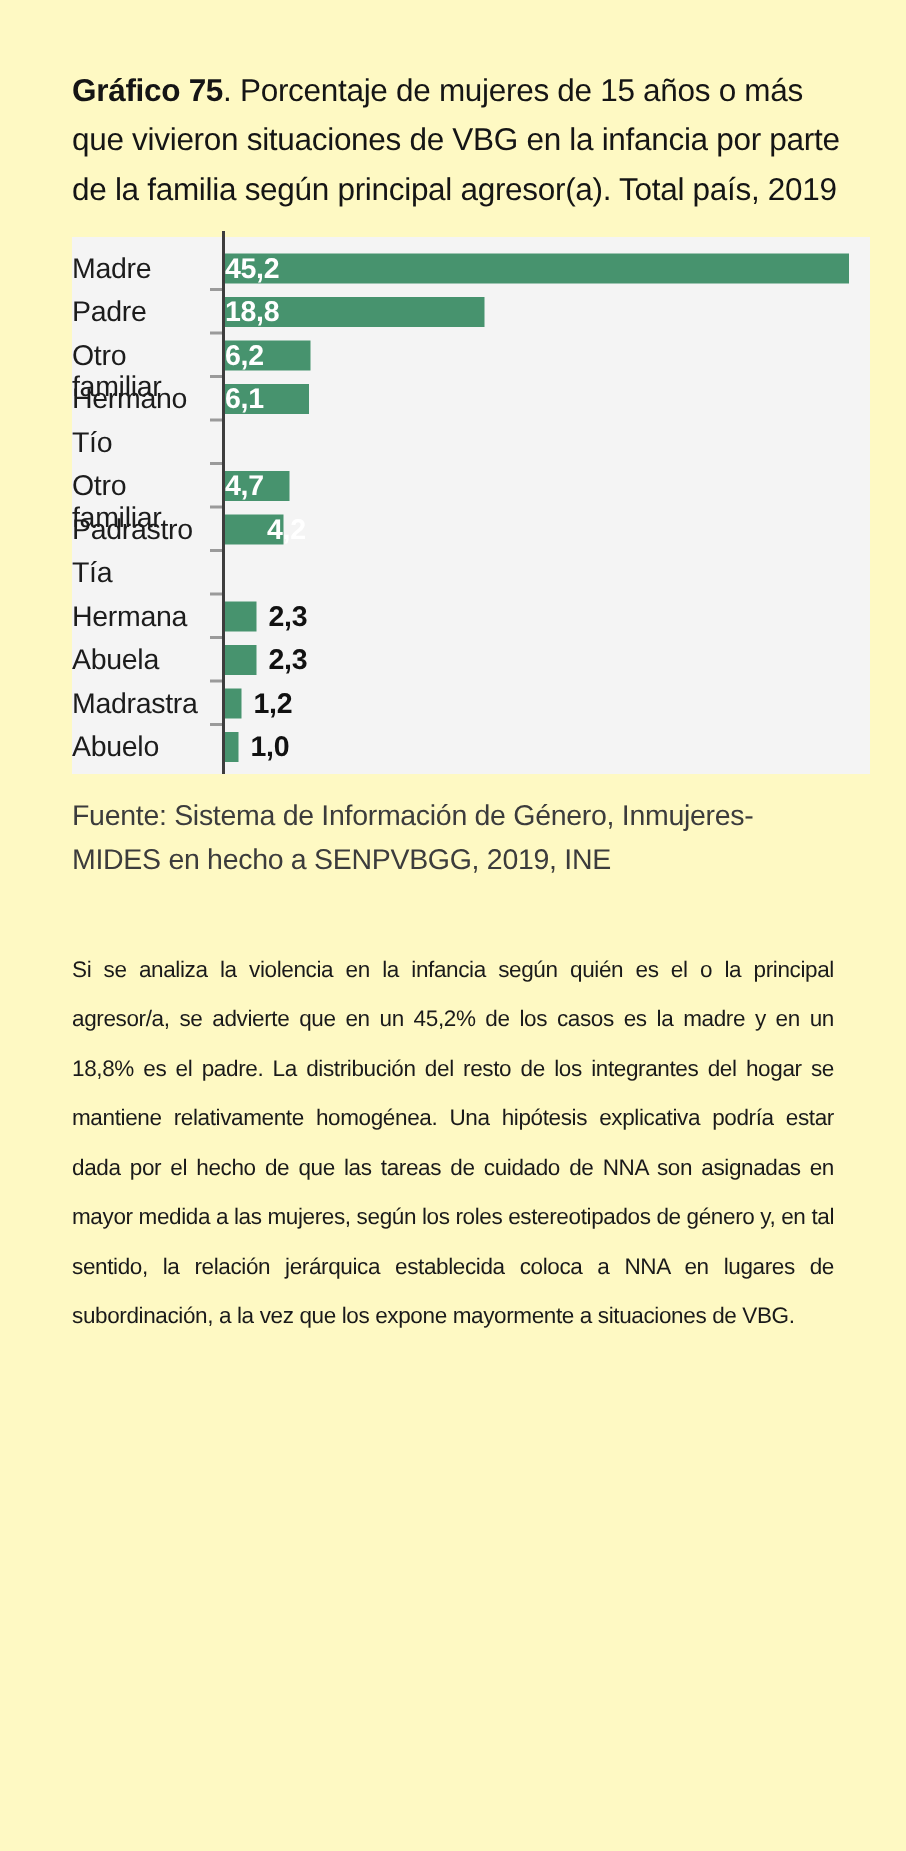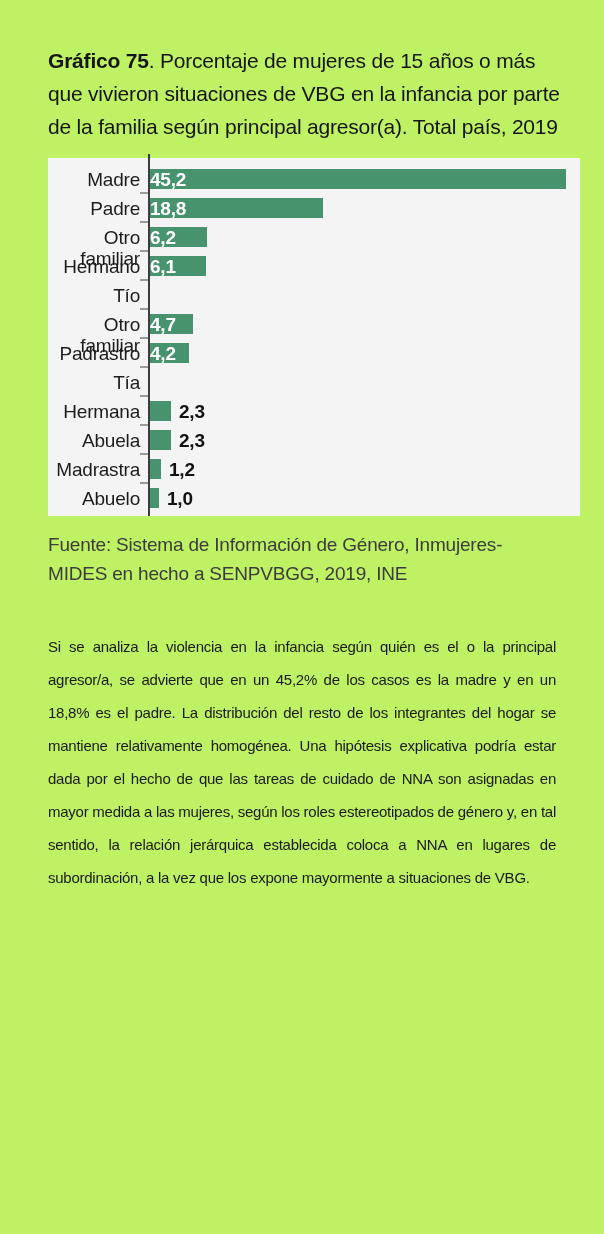--- a/index.html
+++ b/index.html
@@ -1,19 +1,19 @@
 <!DOCTYPE html>
 <html lang="es"><head>
 <meta charset="utf-8">
 <style>
   html,body{margin:0;padding:0;background:#fff;}
   .page{
     position:relative;
     width:604px;height:1234px;
-    background:#bef264;
+    background:#fef9c3;
     font-family:"Liberation Sans","DejaVu Sans",sans-serif;
     color:#1b1b1b;
     overflow:hidden;
   }
   
   .fig-title{
     margin:44px 48px 0 48px;
     width:512px;
     font-size:21px;line-height:33px;
     letter-spacing:-0.2px;
@@ -36,21 +36,21 @@
   .axis-tick{
     position:absolute;
     width:8px;height:2px;
     left:92px;
     background:#9a9a9a;
   }
   .chart-row{position:absolute;left:0;width:100%;height:20px;}
   .cat-label{
     position:absolute;left:0;top:0;
     width:92px;height:20px;
-    text-align:right;
+    text-align:left;
     font-size:19px;line-height:21px;
     letter-spacing:-0.2px;
     color:#1c1c1c;
   }
   .bar-track{position:absolute;left:102px;top:0;right:0;height:20px;}
   .bar{
     position:absolute;left:0;top:0;height:20px;
     background:#47936e;
   }
   .value-label{
@@ -128,21 +128,21 @@
           <div class="cat-label">Otro familiar</div>
           <div class="bar-track">
             <div class="bar" style="width: 43px; background: rgb(71, 147, 110);"></div>
             <div class="value-label value-in" style="left: 0px; width: 37px;">4,7</div>
           </div>
         </div>
         <div class="chart-row" style="top: 185px;">
           <div class="cat-label">Padrastro</div>
           <div class="bar-track">
             <div class="bar" style="width: 39px; background: rgb(71, 147, 110);"></div>
-            <div class="value-label value-in" style="left: 0px; width: 33px;">4,2</div>
+            <div class="value-label value-in" style="left: 0px; width: 33px; padding-left: 28px;">4,2</div>
           </div>
         </div>
         <div class="chart-row" style="top: 214px;">
           <div class="cat-label">Tía</div>
         </div>
         <div class="chart-row" style="top: 243px;">
           <div class="cat-label">Hermana</div>
           <div class="bar-track">
             <div class="bar" style="width: 21px; background: rgb(71, 147, 110);"></div>
             <div class="value-label value-out" style="left: 29px;">2,3</div>

